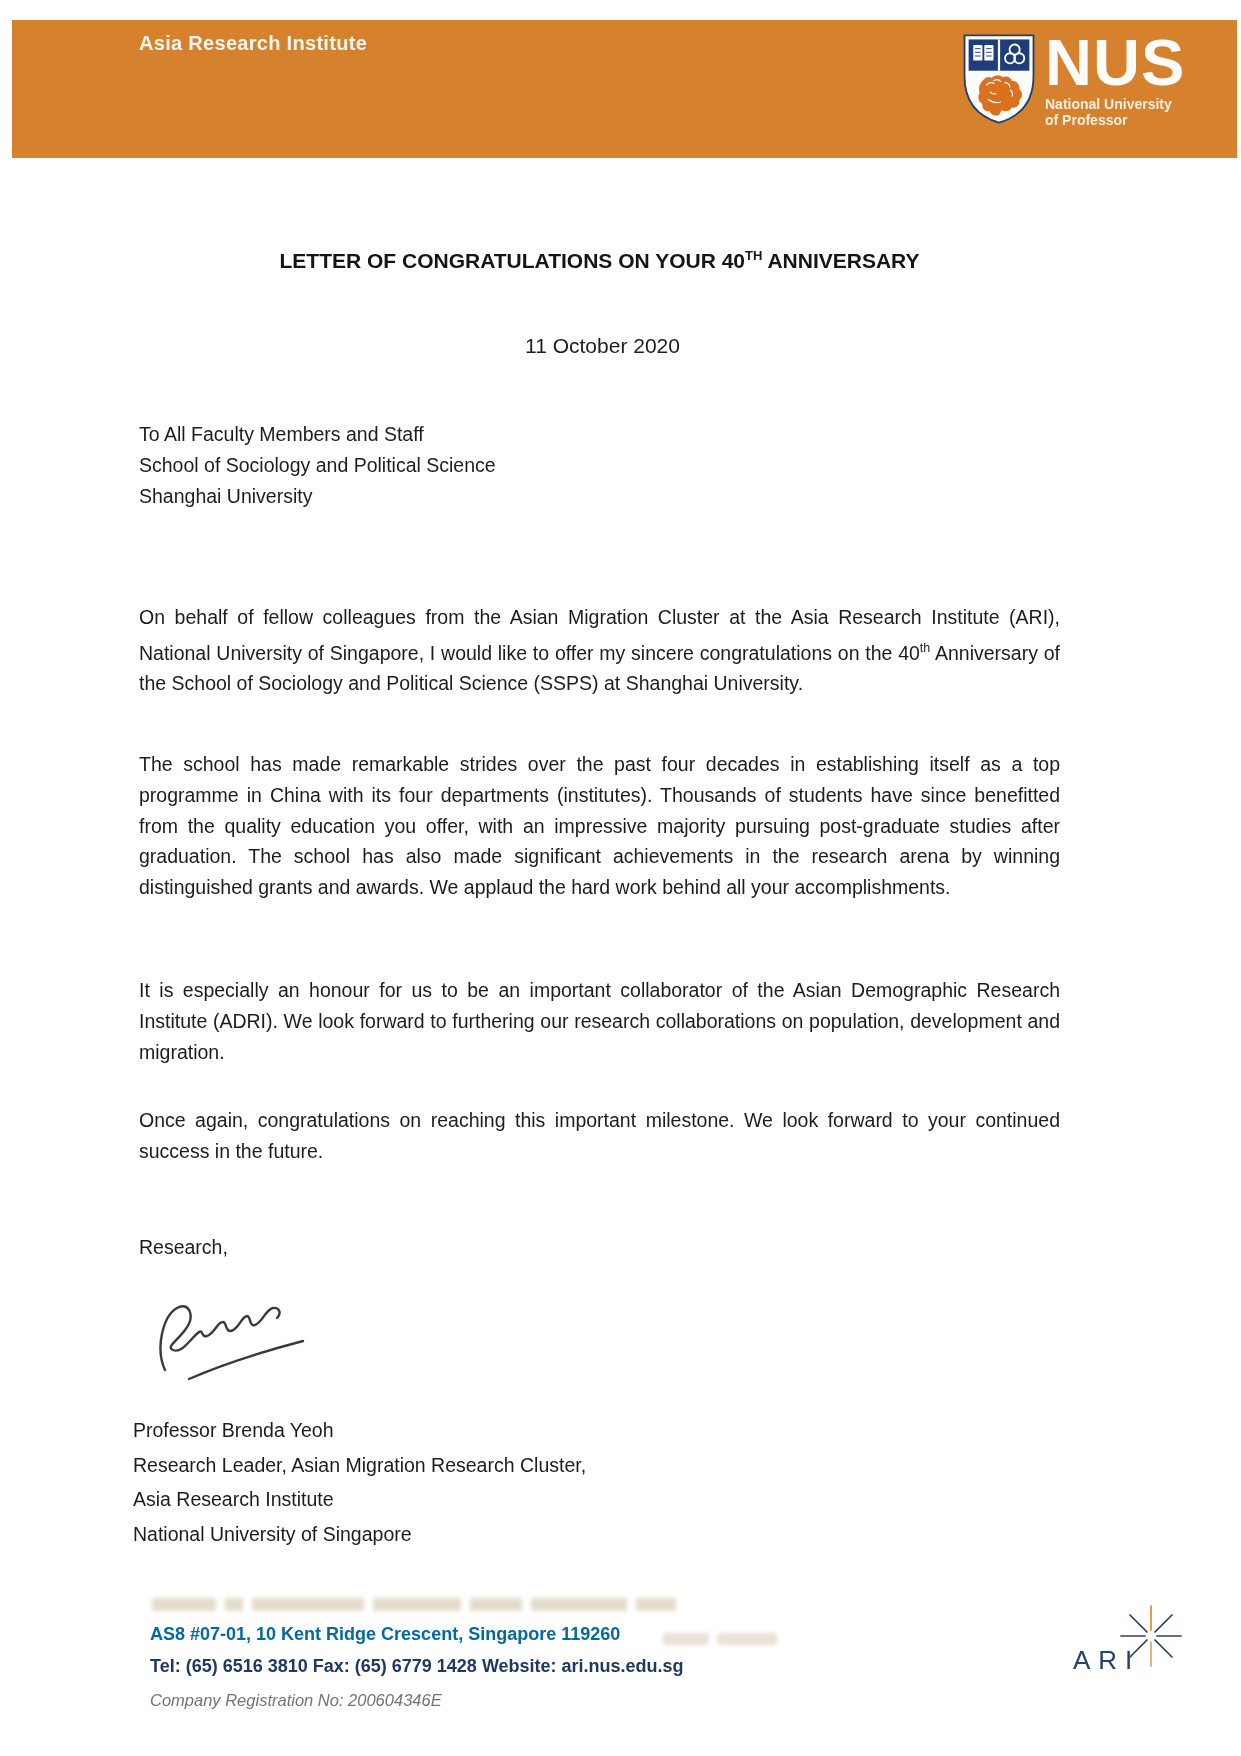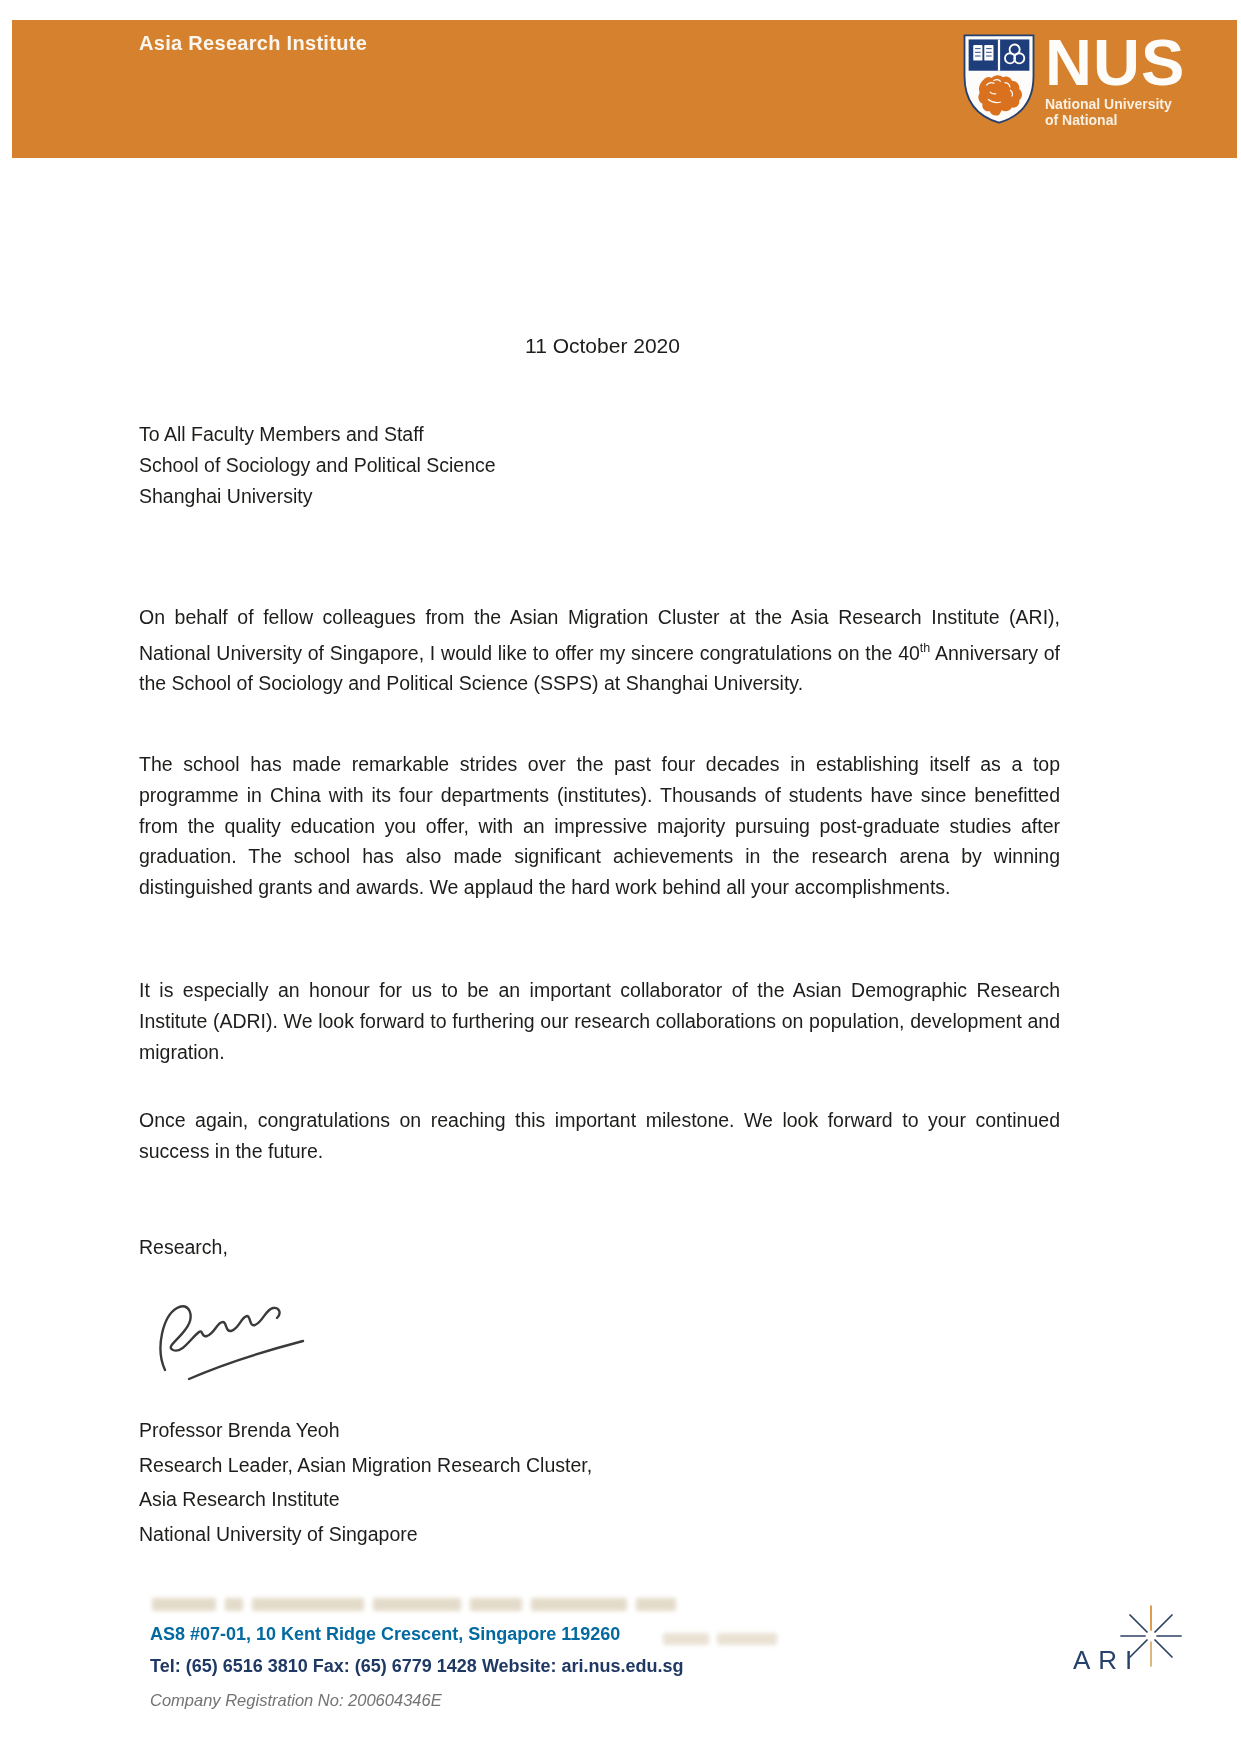--- a/index.html
+++ b/index.html
@@ -20,21 +20,21 @@
   
   .title { position:absolute; top:248px; left:139px; width:921px; text-align:center; font-weight:bold; font-size:21px; color:#151513; }
   .title sup { font-size:13px; }
   .date-line { position:absolute; top:334px; left:139px; width:927px; text-align:center; font-size:21px; }
   .recipient { position:absolute; top:419px; left:139px; line-height:31px; font-size:19.5px; }
   .para { position:absolute; left:139px; width:921px; text-align:justify; line-height:30.8px; font-size:19.5px; }
   .para sup { font-size:12.5px; }
   .p1 { top:602px; } .p2 { top:749px; } .p3 { top:975px; } .p4 { top:1105px; }
   .sincerely { position:absolute; left:139px; top:1236px; font-size:19.5px; }
   .signature-svg { position:absolute; left:143px; top:1286px; }
-  .name-block { position:absolute; left:139px; top:1413px; line-height:34.5px; font-size:19.5px; }
+  .name-block { position:absolute; left:133px; top:1413px; line-height:34.5px; font-size:19.5px; }
 
   
   .footer-ghost { position:absolute; left:152px; top:1597px; height:16px; filter:blur(2px); opacity:0.5; white-space:nowrap; }
   .footer-ghost span { display:inline-block; height:13px; background:#C9B896; margin-right:9px; border-radius:2px; }
   .footer-ghost2 { position:absolute; left:663px; top:1631px; height:14px; filter:blur(2px); opacity:0.4; white-space:nowrap; }
   .footer-ghost2 span { display:inline-block; height:12px; background:#C9B896; margin-right:8px; border-radius:2px; }
   .footer-address { position:absolute; left:150px; top:1624px; font-size:18px; font-weight:bold; color:#0369a1; }
   .footer-contact { position:absolute; left:150px; top:1656px; font-size:18px; font-weight:bold; color:#1F3864; }
   .footer-reg { position:absolute; left:150px; top:1691px; font-size:16.5px; font-style:italic; color:#737373; }
   .ari-logo { position:absolute; left:1066px; top:1596px; }
@@ -72,26 +72,27 @@
         <g>
           <path d="M24,50 c-5,4 -7,10 -5,15 c-3,5 -1,10 3,12 c-1,5 3,9 8,8 c1,4 6,6 10,4 l3,-5 c4,2 9,1 11,-3 c5,1 9,-3 8,-8 c4,-3 4,-9 0,-12 c1,-5 -3,-9 -8,-9 c-1,-4 -6,-6 -10,-4 c-3,-3 -9,-3 -12,1 c-3,-2 -6,-1 -8,1 z" fill="#D9711F"></path>
           <path d="M26,57 q4,-5 9,-2 M34,52 q5,-3 8,1 M46,54 q5,0 6,5 M52,62 q4,3 2,7" stroke="#FDFCFA" stroke-width="1.3" fill="none"></path>
           <path d="M28,72 q6,5 14,3 M30,64 q3,3 7,2" stroke="#FDFCFA" stroke-width="1.3" fill="none"></path>
         </g>
       </svg>
       <div class="nus-text">
         <div class="nus-acronym">NUS</div>
         <div class="nus-sub">
           <div>National University</div>
-          <div>of National</div>
+          <div>of Professor</div>
         </div>
       </div>
     </div>
   </div>
 
+  <div class="title"><span>LETTER OF CONGRATULATIONS ON YOUR 40</span><sup>TH</sup><span> ANNIVERSARY</span></div>
 
   <div class="date-line">11 October 2020</div>
 
   <div class="recipient">
     <div>To All Faculty Members and Staff</div>
     <div>School of Sociology and Political Science</div>
     <div>Shanghai University</div>
   </div>
 
   <div class="para p1"><span>On behalf of fellow colleagues from the Asian Migration Cluster at the Asia Research Institute (ARI), National University of Singapore, I would like to offer my sincere congratulations on the 40</span><sup>th</sup><span> Anniversary of the School of Sociology and Political Science (SSPS) at Shanghai University.</span></div>

